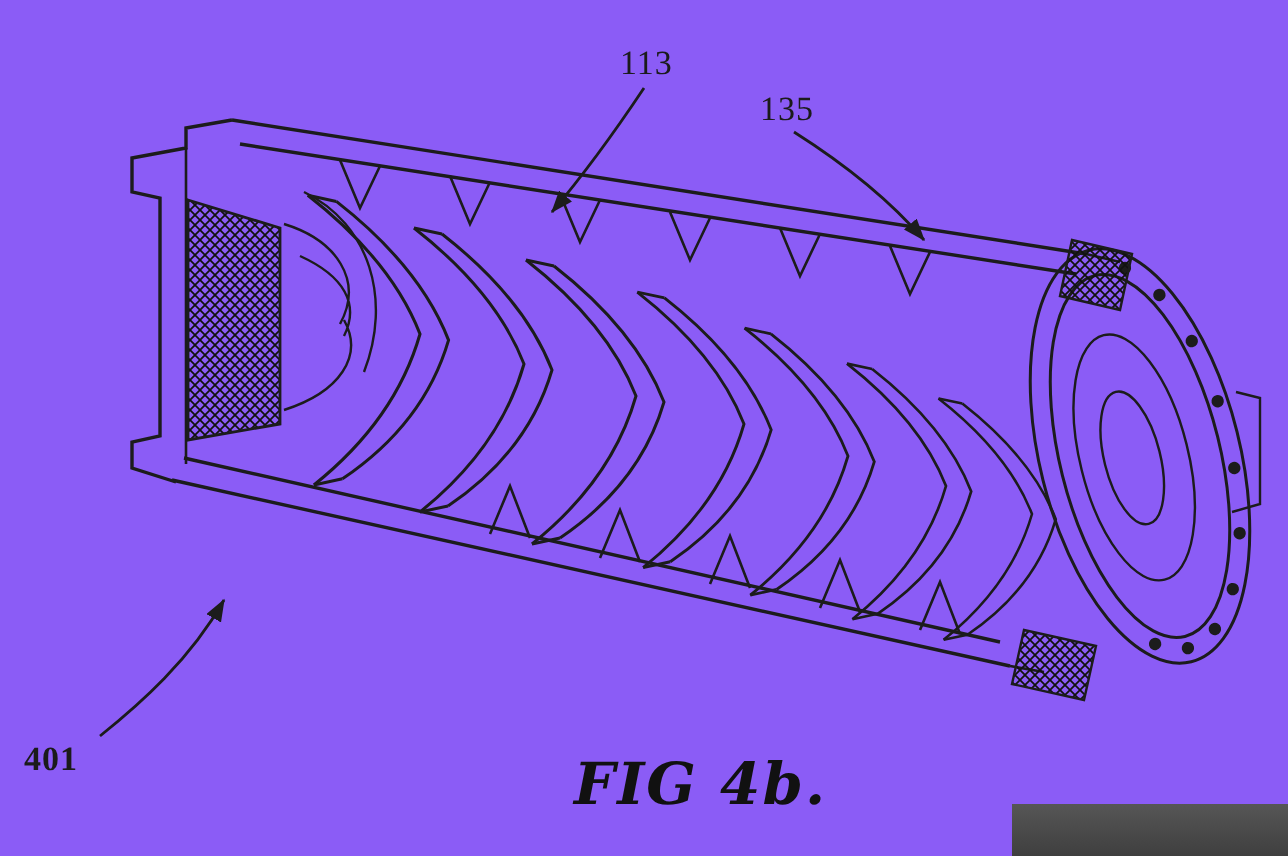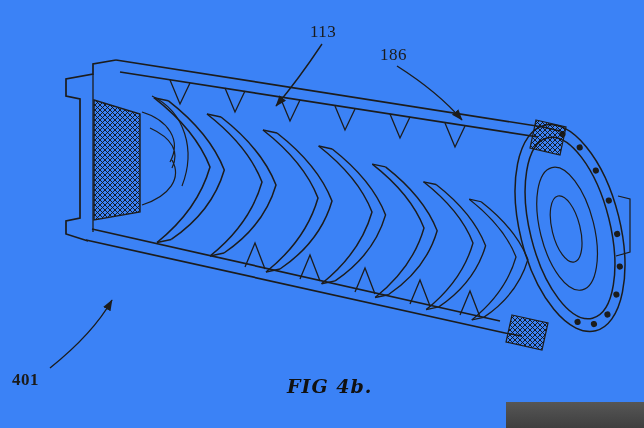--- a/index.html
+++ b/index.html
@@ -1,30 +1,30 @@
 <!DOCTYPE html>
 <html><head>
 <meta charset="utf-8">
 <style>
   html,body{margin:0;padding:0;background:#dcdcdc;}
   .canvas{
-    position:relative;width:644px;height:428px;background:#3b82f6;
+    position:relative;width:644px;height:428px;background:#8b5cf6;
     overflow:hidden;font-family:"Liberation Serif",serif;
   }
   .drawing{position:absolute;left:0;top:0;}
   .ref-label{
     position:absolute;font-size:17px;color:#1b1b1b;
     font-family:"Liberation Serif",serif;letter-spacing:.5px;
   }
   .lbl-113{left:310px;top:22px;}
   .lbl-109{left:380px;top:45px;}
   .lbl-401{left:12px;top:370px;font-weight:bold;}
   .caption{
     position:absolute;left:287px;top:375px;
-    font-style:italic;font-weight:600;font-size:19px;color:#111;
+    font-style:italic;font-weight:600;font-size:29px;color:#111;
     font-family:"DejaVu Serif","Liberation Serif",serif;letter-spacing:1px;
   }
   .watermark-bar{
     position:absolute;right:0;bottom:0;width:138px;height:26px;
     background:linear-gradient(#565656,#3f3f3f);
   }
 </style>
 </head>
 <body>
 
@@ -116,20 +116,20 @@
     </g>
     <g>
       <path d="M397,66 Q438,92 462,120" fill="none" stroke="#1c1c1c" stroke-width="1.4" marker-end="url(#arrow)"></path>
     </g>
     <g>
       <path d="M50,368 C70,352 95,330 112,300" fill="none" stroke="#1c1c1c" stroke-width="1.4" marker-end="url(#arrow)"></path>
     </g>
   </svg>
 
   <div class="ref-label lbl-113">113</div>
-  <div class="ref-label lbl-109">186</div>
+  <div class="ref-label lbl-109">135</div>
   <div class="ref-label lbl-401">401</div>
 
   <div class="caption">FIG 4b.</div>
 
   <div class="watermark-bar"></div>
 
 </div>
 
 </body></html>

